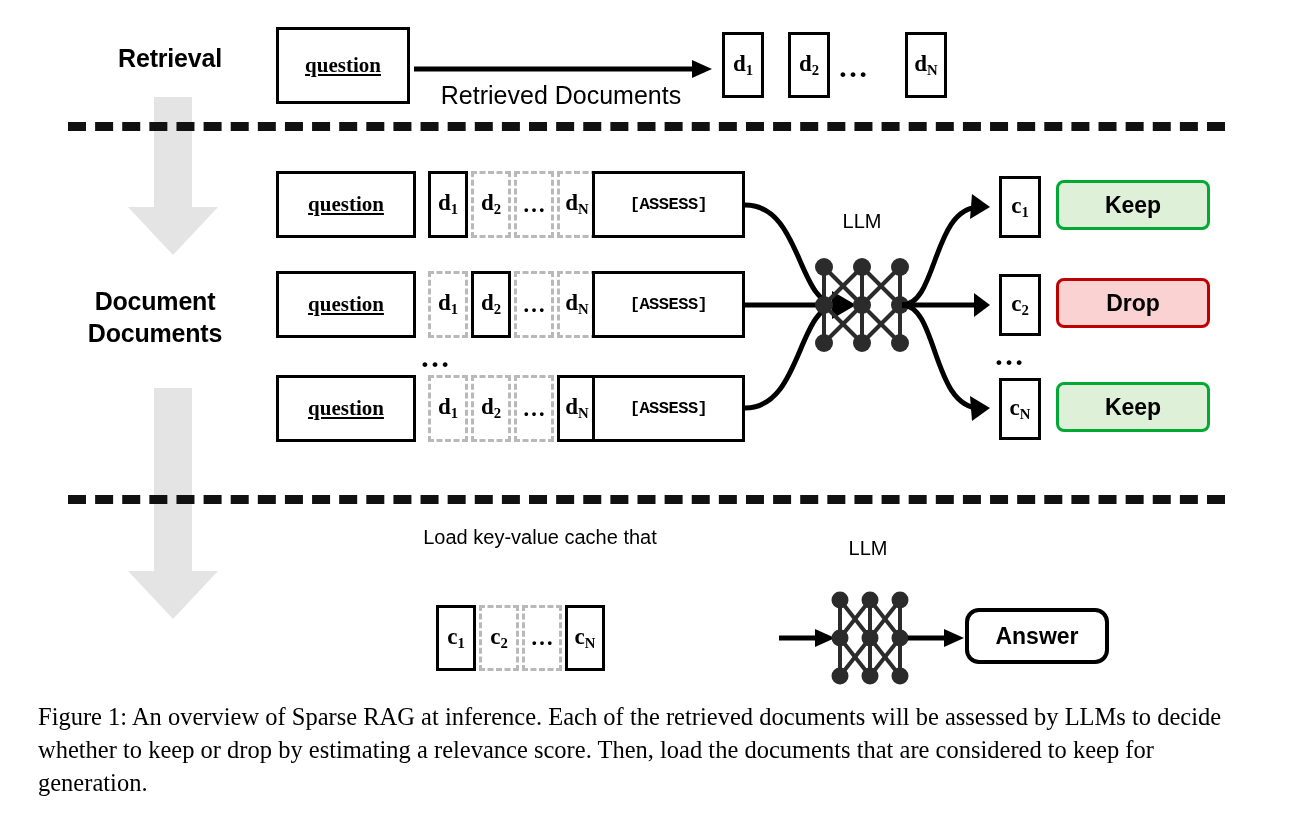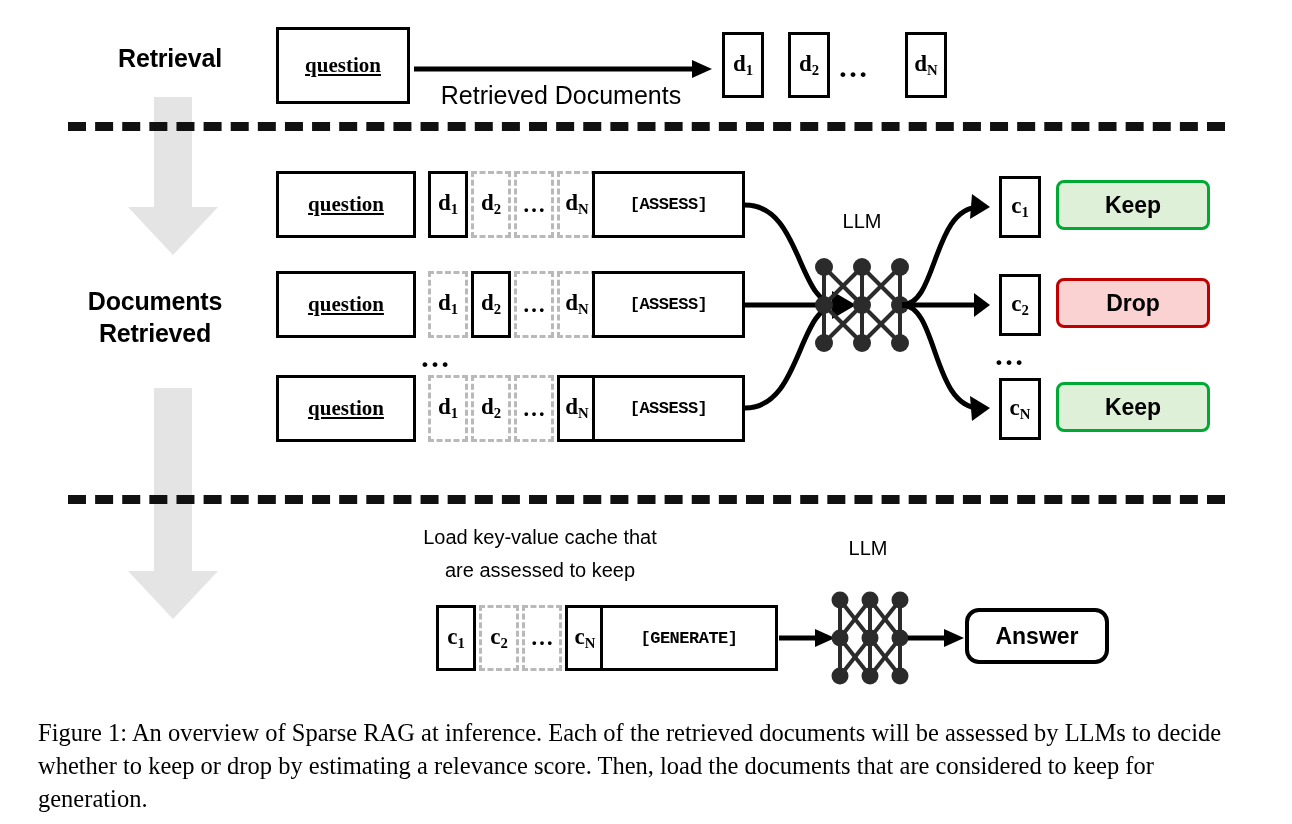--- a/index.html
+++ b/index.html
@@ -91,22 +91,22 @@
     <div class="gray-shaft" style="width:38px;height:183px;"></div>
     <div class="gray-head" style="margin-left:-26px;"></div>
   </div>
 
   <div class="abs divider" style="left:68px;top:122px;width:1157px;"></div>
   <div class="abs divider" style="left:68px;top:495px;width:1157px;"></div>
 
   <div class="abs stage-label" style="left:70px;top:42px;width:200px;">Retrieval</div>
 
   <div class="abs" style="left:35px;top:285px;width:240px;">
+    <div class="stage-label">Document</div>
     <div class="stage-label">Documents</div>
-    <div class="stage-label">Retrieved</div>
   </div>
 
 
   <div class="abs box q" style="left:276px;top:27px;width:134px;height:77px;">question</div>
 
   <div class="abs plain" style="left:411px;top:32px;width:300px;font-size:25px;margin-top:47px;">Retrieved Documents</div>
 
   <svg class="abs" style="left:414px;top:58px;" width="300" height="22">
     <line x1="0" y1="11" x2="278" y2="11" stroke="#000" stroke-width="5"></line>
     <polygon points="278,2 298,11 278,20" fill="#000"></polygon>
@@ -228,36 +228,34 @@
   <div class="abs box d" style="left:990px;top:378px;width:42px;height:62px;">
     <span><span>c</span><sub>N</sub></span>
   </div>
 
   <div class="abs badge" style="left:1056px;top:180px;width:154px;height:50px;background:#dff0d8;border:3.5px solid #00a933;">Keep</div>
   <div class="abs badge" style="left:1056px;top:278px;width:154px;height:50px;background:#fbd2d2;border:3.5px solid #c00000;">Drop</div>
   <div class="abs badge" style="left:1056px;top:382px;width:154px;height:50px;background:#dff0d8;border:3.5px solid #00a933;">Keep</div>
 
   <div class="abs plain" style="left:340px;top:521px;width:400px;">
     <div>Load key-value cache that</div>
-    <div>are assessed to keep</div>
   </div>
 
   <div class="abs box d" style="left:427px;top:605px;width:40px;height:66px;">
     <span><span>c</span><sub>1</sub></span>
   </div>
   <div class="abs box d dashed" style="left:470px;top:605px;width:40px;height:66px;">
     <span><span>c</span><sub>2</sub></span>
   </div>
   <div class="abs box d dashed" style="left:513px;top:605px;width:40px;height:66px;">
     <span>…</span>
   </div>
   <div class="abs box d" style="left:556px;top:605px;width:40px;height:66px;">
     <span><span>c</span><sub>N</sub></span>
   </div>
-  <div class="abs box assess" style="left:600px;top:605px;width:178px;height:66px;">[GENERATE]</div>
 
   <svg class="abs" style="left:779px;top:627px;" width="60" height="22">
     <line x1="0" y1="11" x2="38" y2="11" stroke="#000" stroke-width="5"></line>
     <polygon points="36,2 56,11 36,20" fill="#000"></polygon>
   </svg>
 
   <div class="abs llm-label" style="left:818px;top:537px;width:100px;">LLM</div>
 
   <svg class="abs" style="left:830px;top:590px;" width="80" height="96">
     <g stroke="#2b2b2b" stroke-width="4">
@@ -289,15 +287,15 @@
     </g>
   </svg>
 
   <svg class="abs" style="left:908px;top:627px;" width="60" height="22">
     <line x1="0" y1="11" x2="38" y2="11" stroke="#000" stroke-width="5"></line>
     <polygon points="36,2 56,11 36,20" fill="#000"></polygon>
   </svg>
 
   <div class="abs box answer" style="left:965px;top:608px;width:144px;height:56px;">Answer</div>
 
-  <div class="abs caption" style="left:38px;top:716px;width:1222px;">Figure 1: An overview of Sparse RAG at inference. Each of the retrieved documents will be assessed by LLMs to decide whether to keep or drop by estimating a relevance score. Then, load the documents that are considered to keep for generation.</div>
+  <div class="abs caption" style="left:38px;top:700px;width:1222px;">Figure 1: An overview of Sparse RAG at inference. Each of the retrieved documents will be assessed by LLMs to decide whether to keep or drop by estimating a relevance score. Then, load the documents that are considered to keep for generation.</div>
 
 </div>
 
 </body></html>

